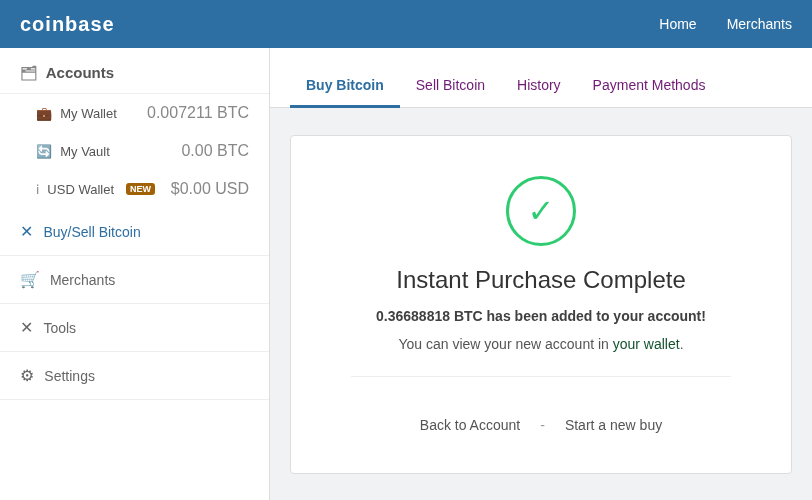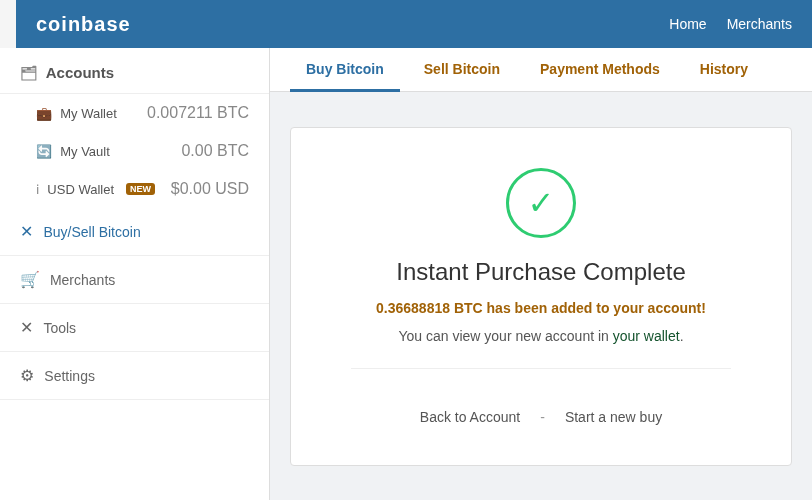--- a/index.html
+++ b/index.html
@@ -6,31 +6,30 @@
     body { font-family: Arial, sans-serif; font-size: 14px; color: #333; background: #f5f5f5; width: 812px; height: 500px; overflow: hidden; }
 
     
     #header {
       background: #2d6fa3;
       height: 48px;
       display: flex;
       align-items: center;
       justify-content: space-between;
       padding: 0 20px;
-      margin-left: 16px;
     }
     #header .logo {
       color: white;
       font-size: 20px;
       font-weight: bold;
       letter-spacing: 1px;
     }
     #header .nav-links {
       display: flex;
-      gap: 20px;
+      gap: 30px;
     }
     #header .nav-links a {
       color: white;
       text-decoration: none;
       font-size: 14px;
       cursor: pointer;
     }
 
     
     #main {
@@ -110,31 +109,29 @@
       flex-direction: column;
     }
 
     
     #tabs {
       background: white;
       display: flex;
       align-items: flex-end;
       padding: 0 20px;
       border-bottom: 1px solid #ddd;
-      height: 44px;
-      gap: 8px;
+      height: 60px;
     }
     .tab {
       padding: 12px 16px;
       cursor: pointer;
       font-size: 14px;
-      color: #a16207;
+      color: #701a75;
       border-bottom: 3px solid transparent;
       margin-bottom: -1px;
-      font-weight: bold;
     }
     .tab.active {
       color: #2d6fa3;
       border-bottom: 3px solid #2d6fa3;
       font-weight: 600;
     }
 
     
     #panel {
       flex: 1;
@@ -173,21 +170,21 @@
     .purchase-title {
       font-size: 24px;
       font-weight: 300;
       color: #333;
       margin-bottom: 14px;
     }
 
     .purchase-amount {
       font-size: 14px;
       font-weight: bold;
-      color: #a16207;
+      color: #404040;
       margin-bottom: 12px;
     }
 
     .purchase-wallet-text {
       font-size: 14px;
       color: #555;
       margin-bottom: 24px;
     }
     .purchase-wallet-text a {
       color: #14532d;
@@ -282,22 +279,22 @@
       <span>Settings</span>
     </div>
 
   </div>
 
   <div id="content">
 
     <div id="tabs">
       <div class="tab active">Buy Bitcoin</div>
       <div class="tab">Sell Bitcoin</div>
+      <div class="tab">History</div>
       <div class="tab">Payment Methods</div>
-      <div class="tab">History</div>
     </div>
 
     <div id="panel">
       <div class="purchase-card">
 
         <div class="success-circle">
           <span class="checkmark">✓</span>
         </div>
 
         <div class="purchase-title">Instant Purchase Complete</div>

